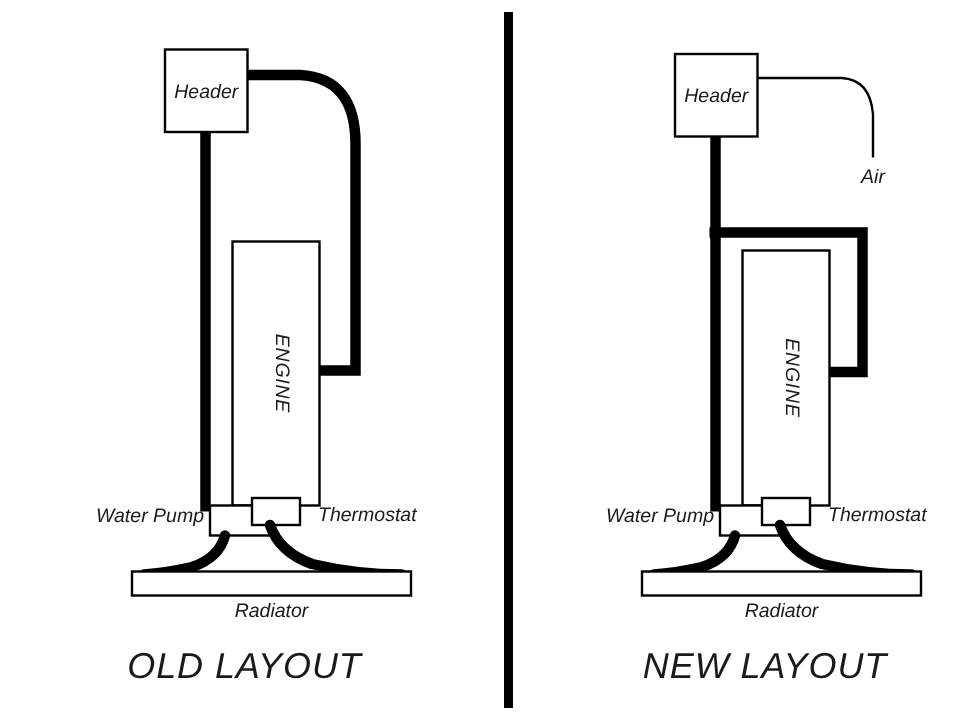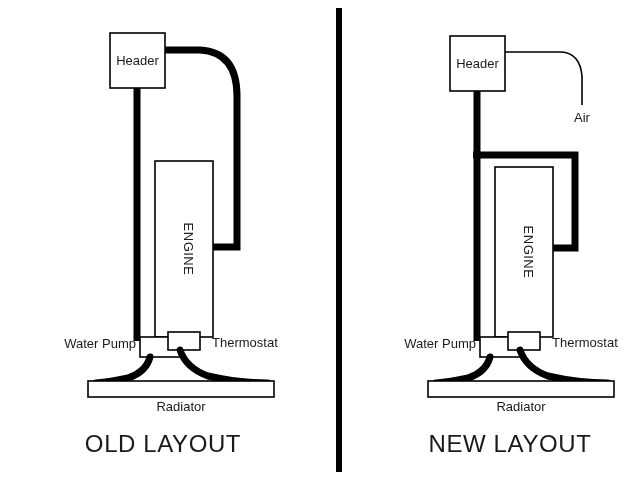--- a/index.html
+++ b/index.html
@@ -11,20 +11,21 @@
     width: 640px;
     height: 480px;
     overflow: hidden;
     font-family: "Liberation Sans", sans-serif;
   }
   #root {
     position: relative;
     width: 640px;
     height: 480px;
     background: #ffffff;
+    font-style: italic;
   }
   svg.diagram {
     position: absolute;
     top: 0;
     left: 0;
     width: 640px;
     height: 480px;
     display: block;
   }
   text {

